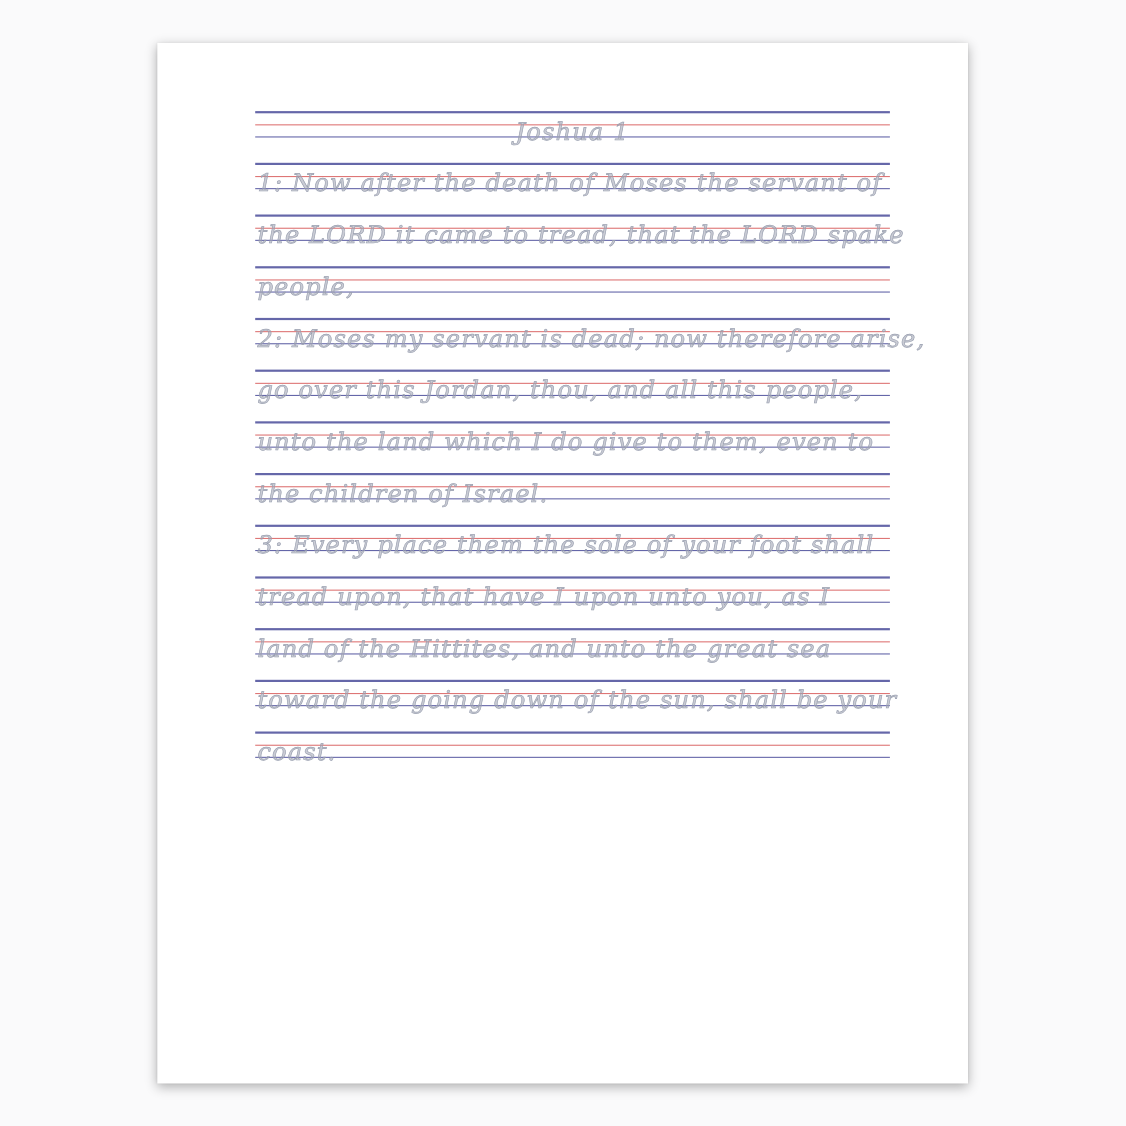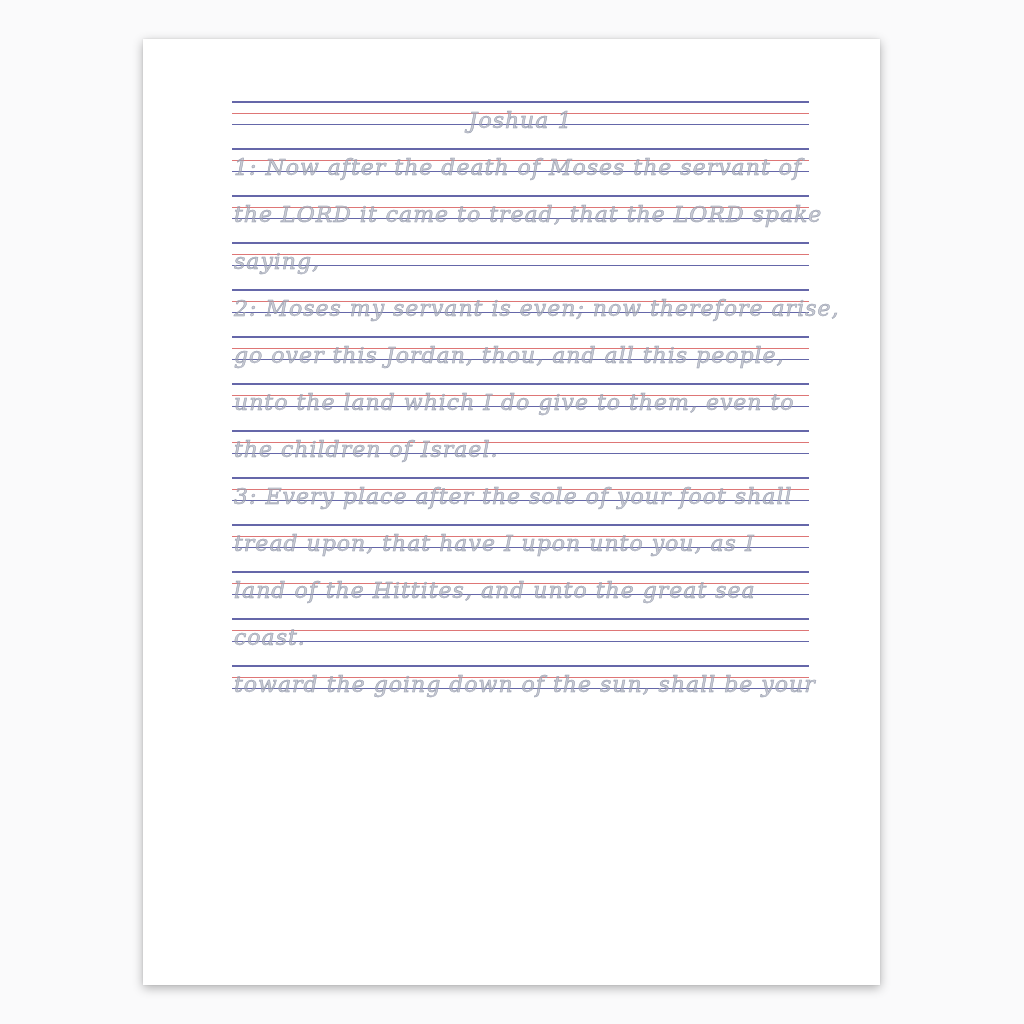--- a/index.html
+++ b/index.html
@@ -91,28 +91,28 @@
     <div class="rule rule-mid"></div>
     <div class="rule rule-bottom"></div>
     <div class="trace">the LORD it came to tread, that the LORD spake</div>
   </div>
 
 
   <div class="line-set">
     <div class="rule rule-top"></div>
     <div class="rule rule-mid"></div>
     <div class="rule rule-bottom"></div>
-    <div class="trace">saying,</div>
+    <div class="trace">people,</div>
   </div>
 
   <div class="line-set">
     <div class="rule rule-top"></div>
     <div class="rule rule-mid"></div>
     <div class="rule rule-bottom"></div>
-    <div class="trace">2: Moses my servant is even; now therefore arise,</div>
+    <div class="trace">2: Moses my servant is dead; now therefore arise,</div>
   </div>
 
   <div class="line-set">
     <div class="rule rule-top"></div>
     <div class="rule rule-mid"></div>
     <div class="rule rule-bottom"></div>
     <div class="trace">go over this Jordan, thou, and all this people,</div>
   </div>
 
   <div class="line-set">
@@ -126,21 +126,21 @@
     <div class="rule rule-top"></div>
     <div class="rule rule-mid"></div>
     <div class="rule rule-bottom"></div>
     <div class="trace">the children of Israel.</div>
   </div>
 
   <div class="line-set">
     <div class="rule rule-top"></div>
     <div class="rule rule-mid"></div>
     <div class="rule rule-bottom"></div>
-    <div class="trace">3: Every place after the sole of your foot shall</div>
+    <div class="trace">3: Every place them the sole of your foot shall</div>
   </div>
 
   <div class="line-set">
     <div class="rule rule-top"></div>
     <div class="rule rule-mid"></div>
     <div class="rule rule-bottom"></div>
     <div class="trace">tread upon, that have I upon unto you, as I</div>
   </div>
 
 
@@ -150,26 +150,26 @@
     <div class="rule rule-top"></div>
     <div class="rule rule-mid"></div>
     <div class="rule rule-bottom"></div>
     <div class="trace">land of the Hittites, and unto the great sea</div>
   </div>
 
   <div class="line-set">
     <div class="rule rule-top"></div>
     <div class="rule rule-mid"></div>
     <div class="rule rule-bottom"></div>
-    <div class="trace">coast.</div>
+    <div class="trace">toward the going down of the sun, shall be your</div>
   </div>
 
   <div class="line-set">
     <div class="rule rule-top"></div>
     <div class="rule rule-mid"></div>
     <div class="rule rule-bottom"></div>
-    <div class="trace">toward the going down of the sun, shall be your</div>
+    <div class="trace">coast.</div>
   </div>
 </div>
 
     </div>
   </div>
 </div>
 
 </body></html>

